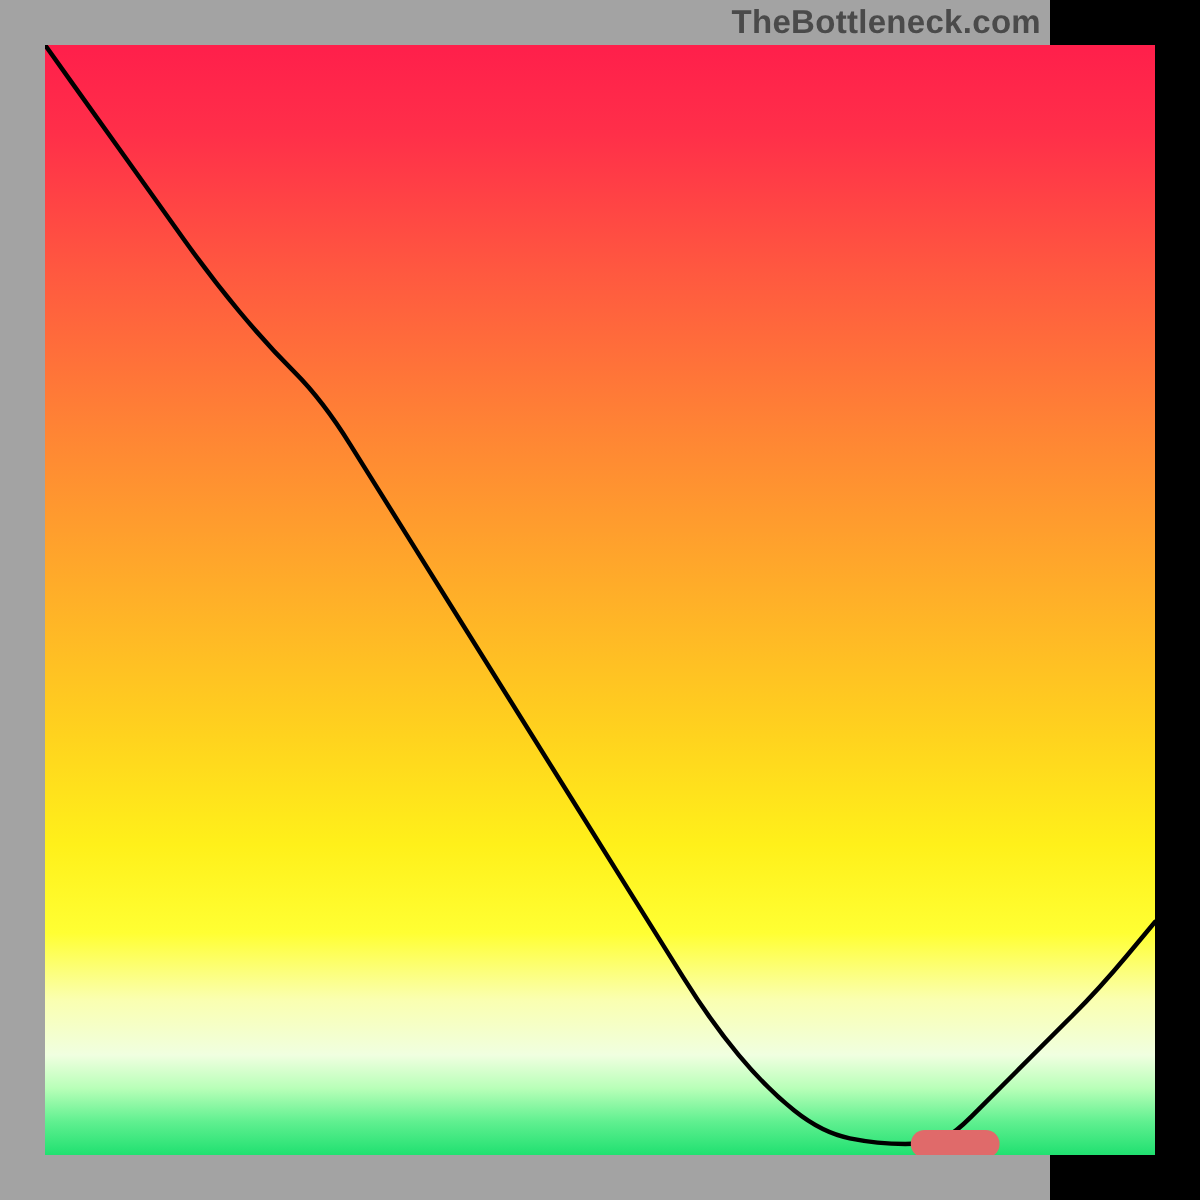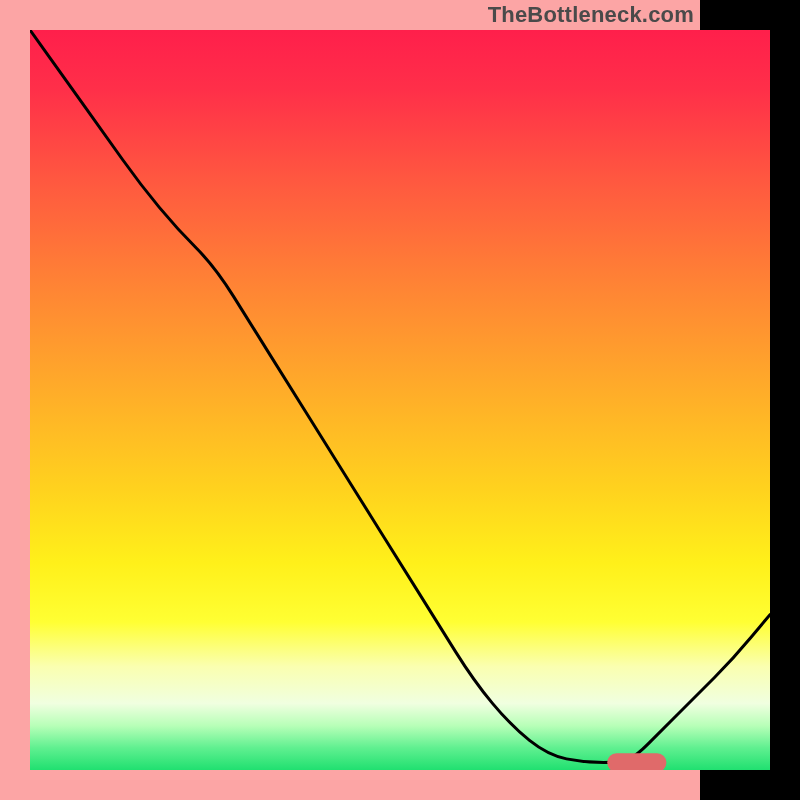--- a/index.html
+++ b/index.html
@@ -8,21 +8,21 @@
     width: 800px;
     height: 800px;
     background: #000;
     font-family: Arial, Helvetica, sans-serif;
     overflow: hidden;
   }
   .frame {
     width: 700px;
     height: 800px;
     position: relative;
-    background: #fca5a5;
+    background: #a3a3a3;
   }
   .watermark {
     position: absolute;
     top: 2px;
     right: 6px;
     color: #4a4a4a;
     font-size: 22px;
     font-weight: 600;
     letter-spacing: 0.2px;
     z-index: 20;

